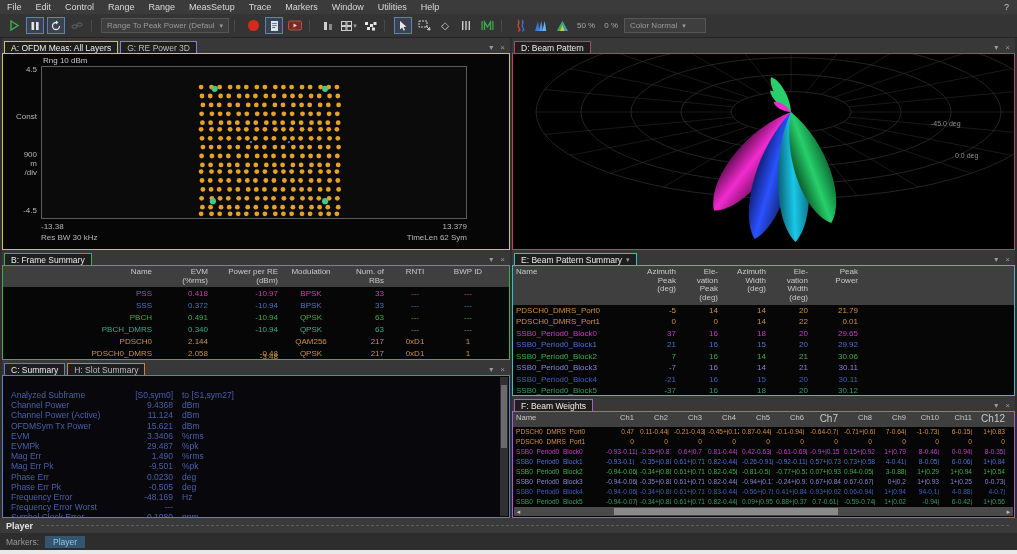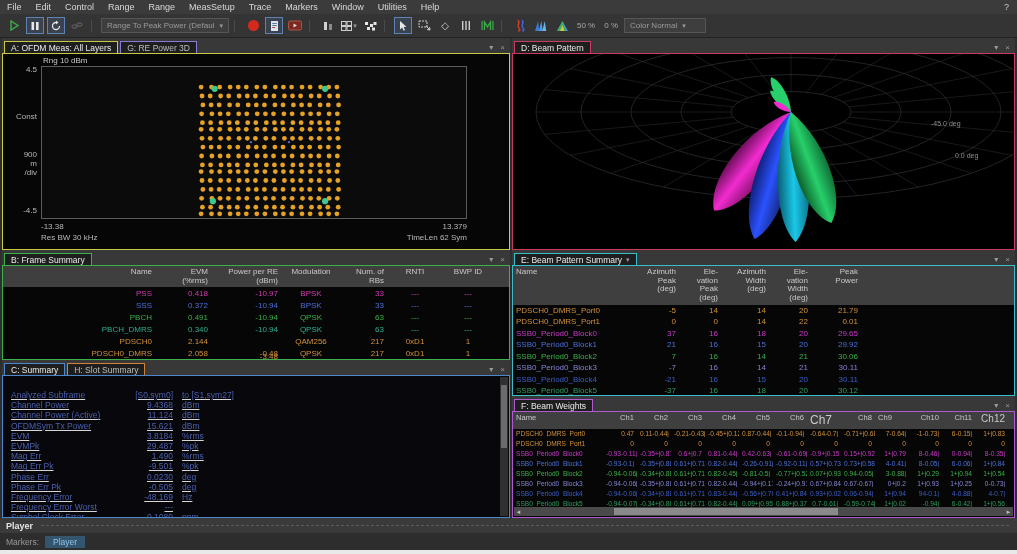--- a/index.html
+++ b/index.html
@@ -779,21 +779,21 @@
       </div>
       <div class="tab dim" style="border-color:#d2813b;">
         <span>H: Slot Summary</span>
       </div>
       <div class="phead-icons">
         <span>▾</span>
         <span>×</span>
       </div>
     </div>
     <div class="pbody" style="border-color:#4d86c9; background:#07070c;">
-      <div style="padding-top:14px;text-decoration:underline;">
+      <div style="padding-top:14px;">
           <div class="sum-line">
             <span class="sum-label">Analyzed  Subframe</span>
             <span class="sum-value">[S0,sym0]</span>
             <span class="sum-unit">to  [S1,sym27]</span>
           </div>
           <div class="sum-line">
             <span class="sum-label">Channel  Power</span>
             <span class="sum-value">9.4368</span>
             <span class="sum-unit">dBm</span>
           </div>
@@ -802,21 +802,21 @@
             <span class="sum-value">11.124</span>
             <span class="sum-unit">dBm</span>
           </div>
           <div class="sum-line">
             <span class="sum-label">OFDMSym  Tx  Power</span>
             <span class="sum-value">15.621</span>
             <span class="sum-unit">dBm</span>
           </div>
           <div class="sum-line">
             <span class="sum-label">EVM</span>
-            <span class="sum-value">3.8184</span>
+            <span class="sum-value">3.3406</span>
             <span class="sum-unit">%rms</span>
           </div>
           <div class="sum-line">
             <span class="sum-label">EVMPk</span>
             <span class="sum-value">29.487</span>
             <span class="sum-unit">%pk</span>
           </div>
           <div class="sum-line">
             <span class="sum-label">Mag Err</span>
             <span class="sum-value">1.490</span>
@@ -872,23 +872,23 @@
     <div class="pbody" style="border-color:#b05ad2;">
       <div>
           <div class="t-header">
             <div class="t-hcell" style="width: 90px; text-align: left; font-size: 7.6px;">Name</div>
             <div class="t-hcell" style="width: 34px; text-align: right; font-size: 7.6px;">Ch1</div>
             <div class="t-hcell" style="width: 34px; text-align: right; font-size: 7.6px;">Ch2</div>
             <div class="t-hcell" style="width: 34px; text-align: right; font-size: 7.6px;">Ch3</div>
             <div class="t-hcell" style="width: 34px; text-align: right; font-size: 7.6px;">Ch4</div>
             <div class="t-hcell" style="width: 34px; text-align: right; font-size: 7.6px;">Ch5</div>
             <div class="t-hcell" style="width: 34px; text-align: right; font-size: 7.6px;">Ch6</div>
-            <div class="t-hcell" style="width: 34px; text-align: left; font-size: 12px;">Ch7</div>
+            <div class="t-hcell" style="width: 34px; text-align: right; font-size: 10px;">Ch7</div>
             <div class="t-hcell" style="width: 34px; text-align: right; font-size: 7.6px;">Ch8</div>
-            <div class="t-hcell" style="width: 34px; font-size: 7.6px;">Ch9</div>
+            <div class="t-hcell" style="width: 34px; text-align: right; font-size: 7.6px;">Ch9</div>
             <div class="t-hcell" style="width: 33px; text-align: right; font-size: 7.6px;">Ch10</div>
             <div class="t-hcell" style="width: 33px; text-align: right; font-size: 7.6px;">Ch11</div>
             <div class="t-hcell" style="width: 33px; text-align: right; font-size: 10px;">Ch12</div>
           </div>
           <div class="t-row" style="height: 10px;">
             <div class="t-cell" style="width: 90px; text-align: left; color: rgb(210, 145, 59); font-size: 6.6px;">PDSCH0_DMRS_Port0</div>
             <div class="t-cell" style="width: 34px; text-align: right; color: rgb(210, 145, 59); font-size: 6.6px;">0.47</div>
             <div class="t-cell" style="width: 34px; text-align: right; color: rgb(210, 145, 59); font-size: 6.6px;">0.11-0.44j</div>
             <div class="t-cell" style="width: 34px; text-align: right; color: rgb(210, 145, 59); font-size: 6.6px;">-0.21-0.43j</div>
             <div class="t-cell" style="width: 34px; text-align: right; color: rgb(210, 145, 59); font-size: 6.6px;">-0.45+j0.12</div>

